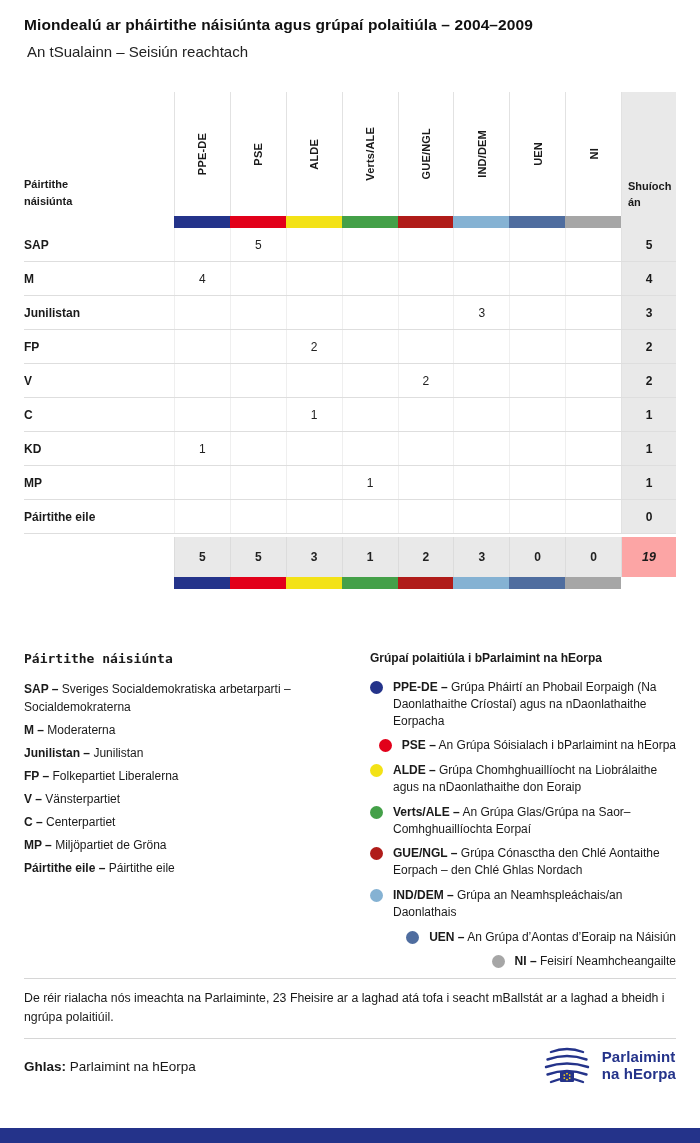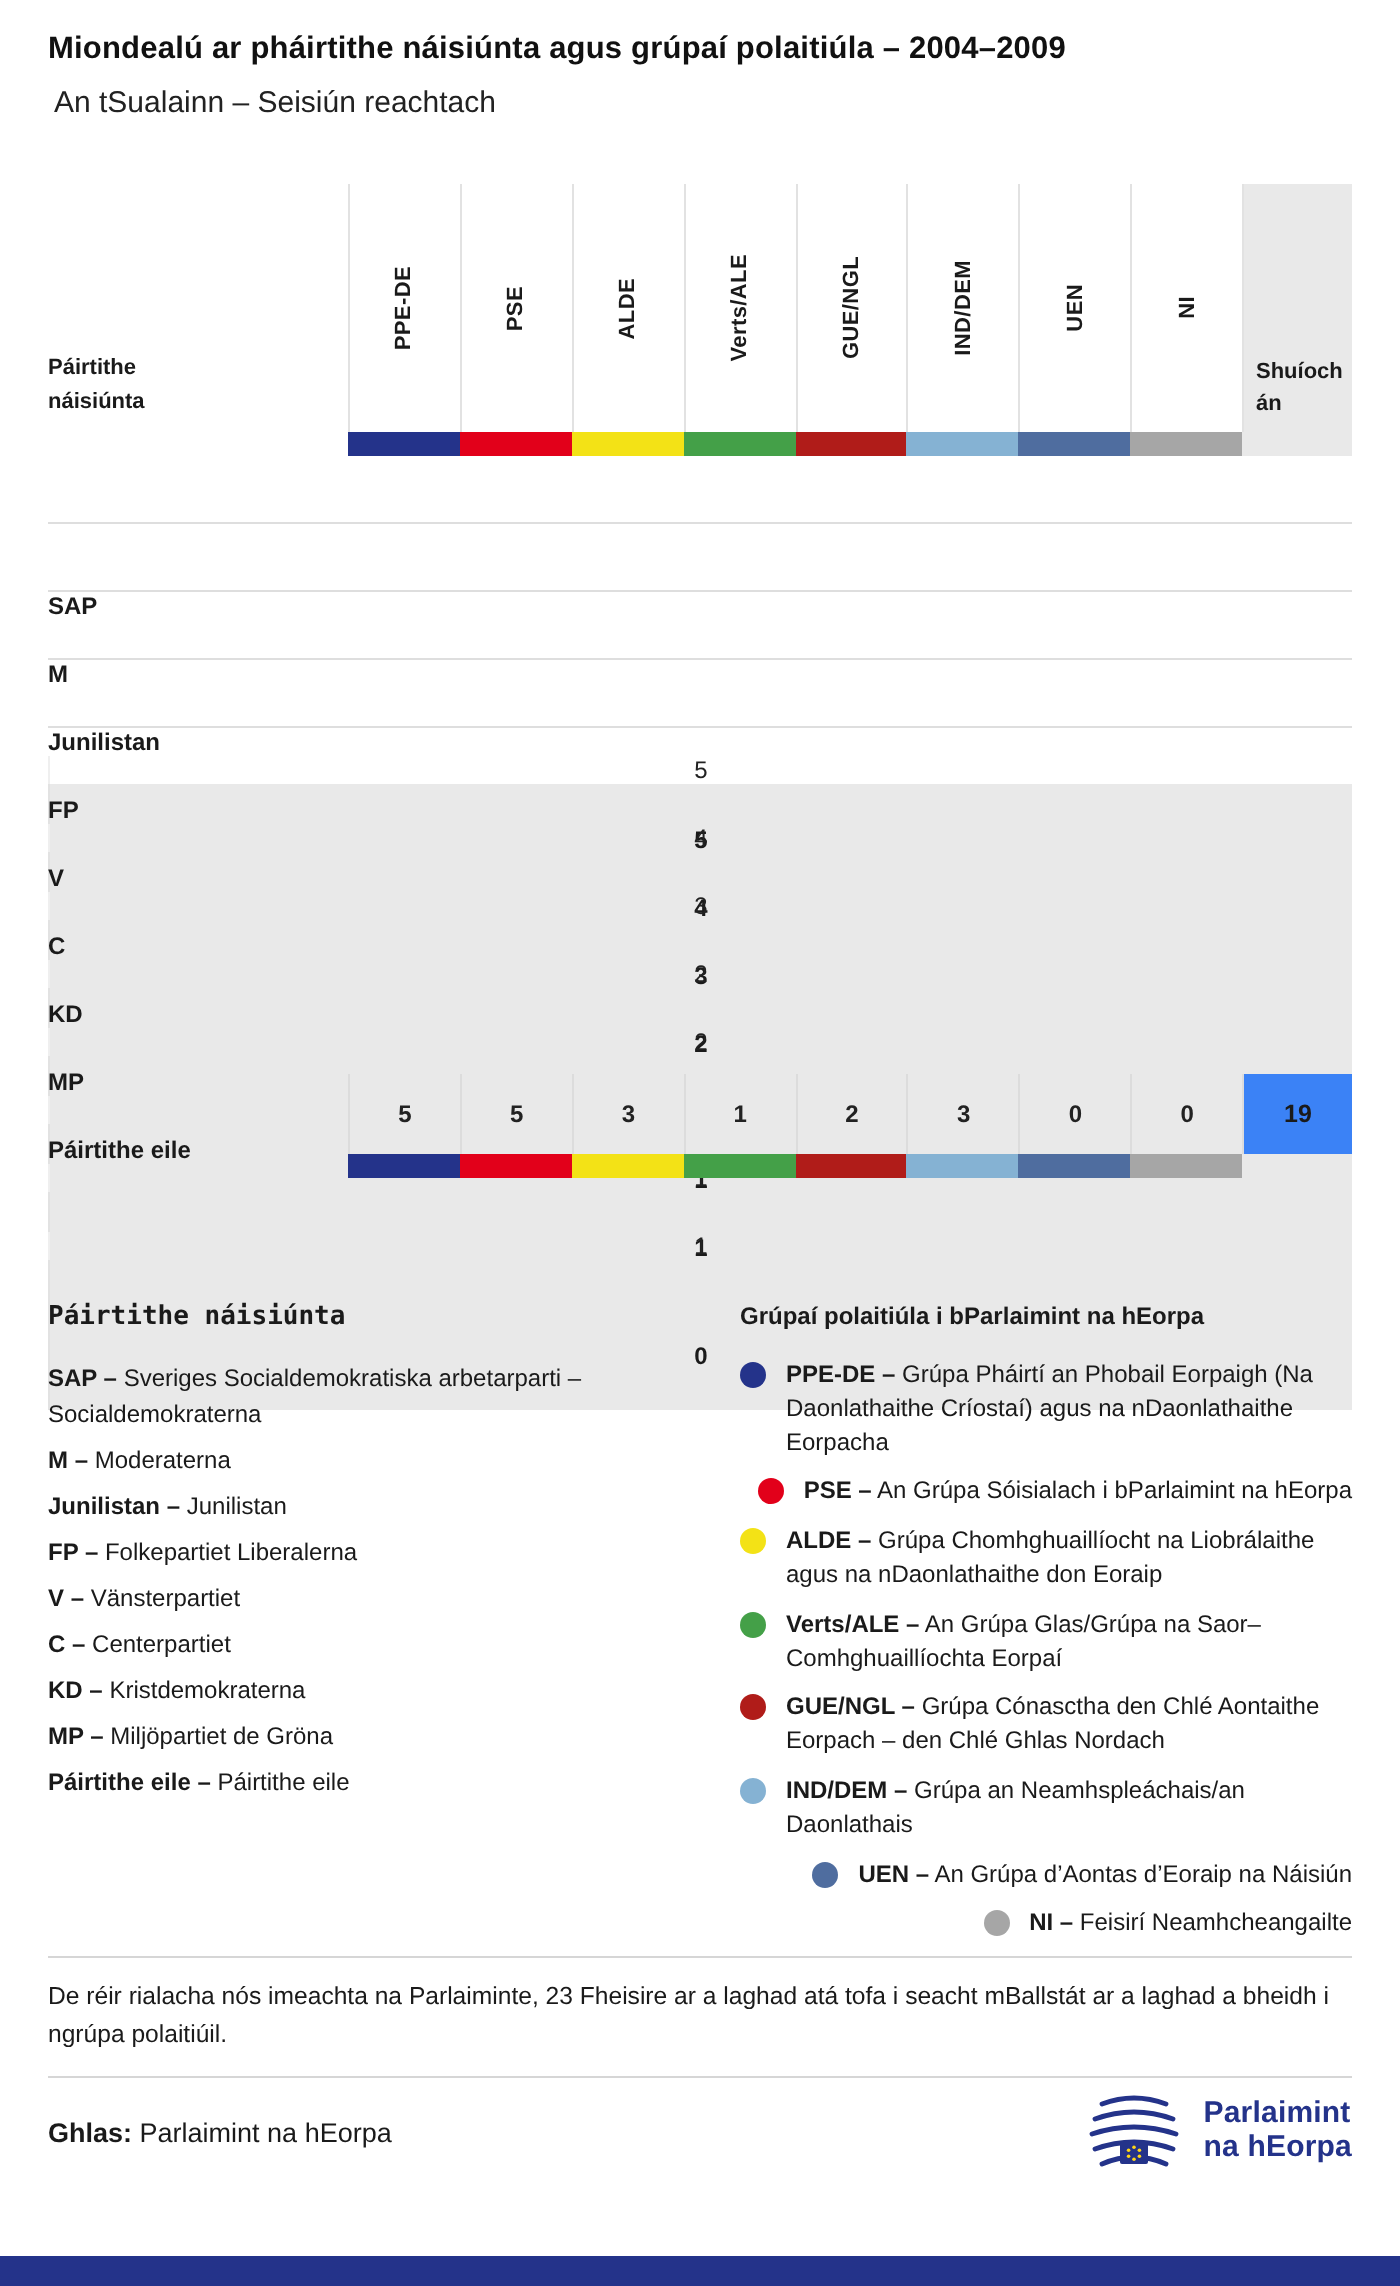--- a/index.html
+++ b/index.html
@@ -23,28 +23,28 @@
   .hc { border-left:1px solid #e2e2e2; display:flex; align-items:center; justify-content:center; }
   .vtxt { writing-mode:vertical-rl; transform:rotate(180deg); font-size:11px; font-weight:700; color:#1a1a1a; letter-spacing:0.2px; }
   .hc-party { display:flex; align-items:flex-end; }
   .plabel { display:block; width:62px; font-size:11px; font-weight:700; line-height:1.6; padding-bottom:5px; }
   .hc-seats { background:#e9e9e9; border-left:1px solid #e2e2e2; display:flex; align-items:flex-end; padding:0 3px 5px 6px; }
   .slabel { font-size:11px; font-weight:700; line-height:1.45; overflow-wrap:anywhere;margin-top:25px; }
 
   .brow { display:flex; height:12px; }
   .sbg { background:#e9e9e9; }
 
-  .trow { display:flex; height:34px; border-bottom:1px solid #dedede;flex-direction:column; }
+  .trow { display:flex; height:34px; border-bottom:1px solid #dedede; }
   .trow .pc { display:flex; align-items:center; font-size:12px; font-weight:700; }
   .vc { flex:1 1 0; display:flex; align-items:center; justify-content:center; font-size:12px; color:#222; border-left:1px solid #efefef; }
   .trow .scx { background:#e9e9e9; border-left:1px solid #e2e2e2; display:flex; align-items:center; justify-content:center; font-size:12px; font-weight:700; }
 
   .totrow { display:flex; height:40px; margin-top:3px; }
   .totrow .vc { background:#e9e9e9; font-weight:700; border-left:1px solid #dcdcdc; }
-  .totrow .scx { background:#3b82f6; border-left:1px solid #dcdcdc; display:flex; align-items:center; justify-content:center; font-size:12.5px; font-weight:700; }
+  .totrow .scx { background:#fca5a5; border-left:1px solid #dcdcdc; display:flex; align-items:center; justify-content:center; font-size:12.5px; font-weight:700;font-style:italic; }
 
   
   .legends { display:flex; margin-top:62px; }
   .leg-left { flex:0 0 346px; padding-right:26px; }
   .leg-right { flex:1 1 auto; }
   .leg-left h3 { font-family:"DejaVu Sans Mono", monospace; font-size:13px; font-weight:700; margin-bottom:14px; }
   .pitem { font-size:12px; line-height:1.5; margin-bottom:5px; }
   .b { font-weight:700; }
   .leg-right h3 { font-size:12px; font-weight:700; margin-bottom:14px; }
   .gitem { display:flex; margin-bottom:8px;justify-content:flex-end; }
@@ -256,21 +256,20 @@
 
   <div class="legends">
     <div class="leg-left">
       <h3>Páirtithe náisiúnta</h3>
       <p class="pitem"><span class="b">SAP –</span> <span>Sveriges Socialdemokratiska arbetarparti – Socialdemokraterna</span></p>
       <p class="pitem"><span class="b">M –</span> <span>Moderaterna</span></p>
       <p class="pitem"><span class="b">Junilistan –</span> <span>Junilistan</span></p>
       <p class="pitem"><span class="b">FP –</span> <span>Folkepartiet Liberalerna</span></p>
       <p class="pitem"><span class="b">V –</span> <span>Vänsterpartiet</span></p>
       <p class="pitem"><span class="b">C –</span> <span>Centerpartiet</span></p>
-      <p class="pitem"><span class="b">KD –</span> <span>Kristdemokraterna</span></p>
       <p class="pitem"><span class="b">MP –</span> <span>Miljöpartiet de Gröna</span></p>
       <p class="pitem"><span class="b">Páirtithe eile –</span> <span>Páirtithe eile</span></p>
     </div>
 
     <div class="leg-right">
       <h3>Grúpaí polaitiúla i bParlaimint na hEorpa</h3>
       <div class="gitem">
           <span class="dot" style="background-color: rgb(36, 51, 138);"></span>
           <span class="gtext"><span class="b">PPE-DE –</span> <span>Grúpa Pháirtí an Phobail Eorpaigh (Na Daonlathaithe Críostaí) agus na nDaonlathaithe Eorpacha</span></span>
         </div>

